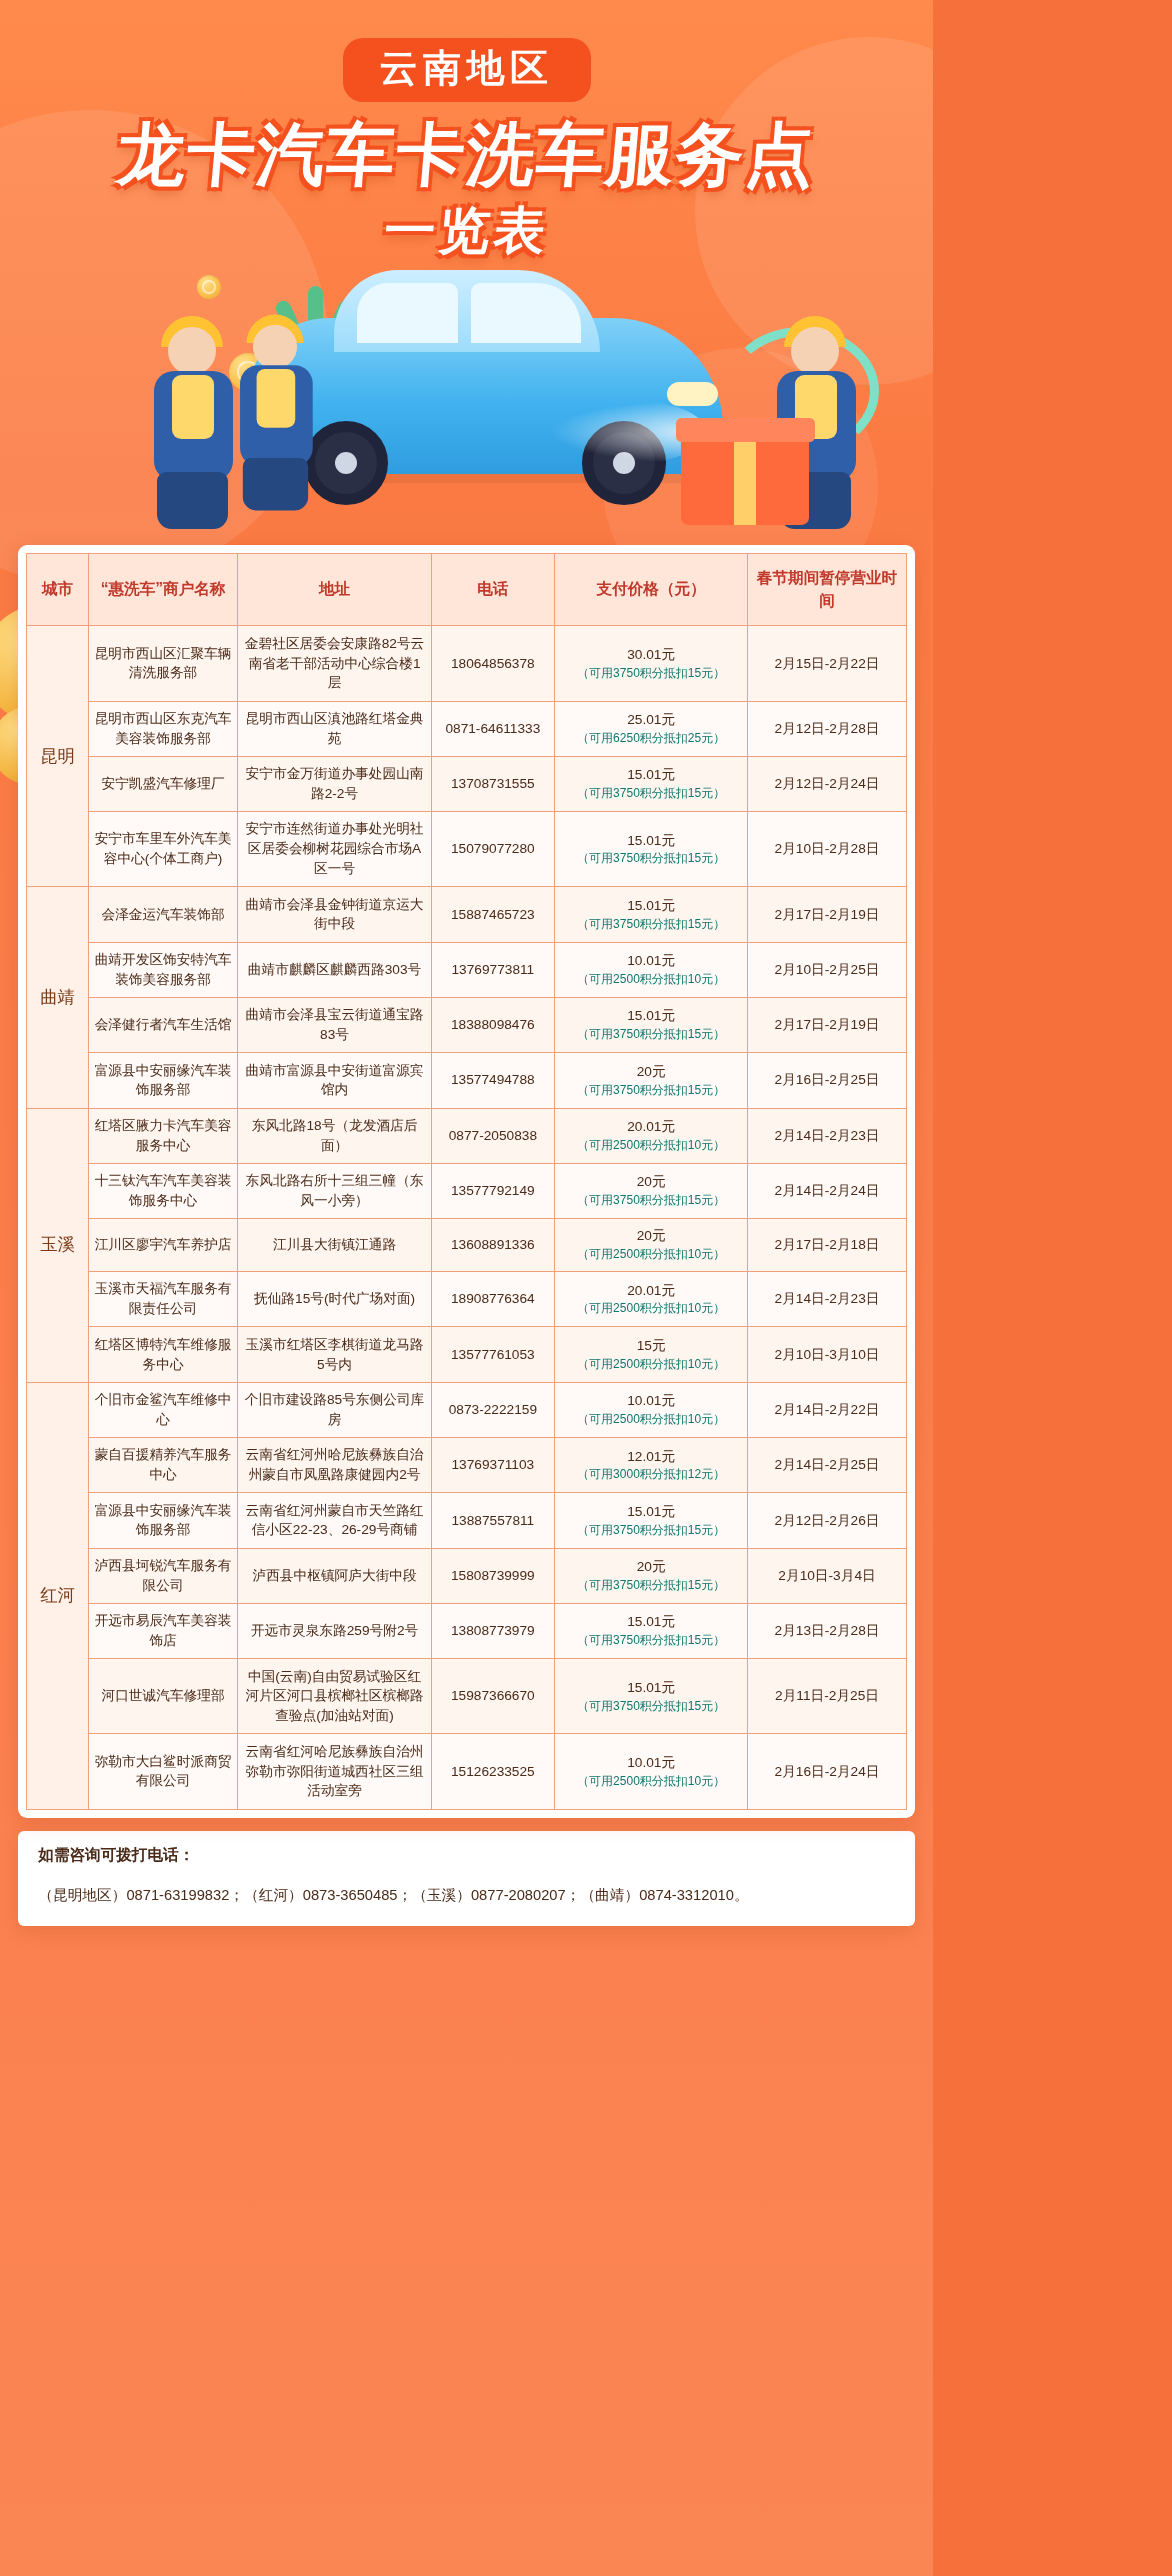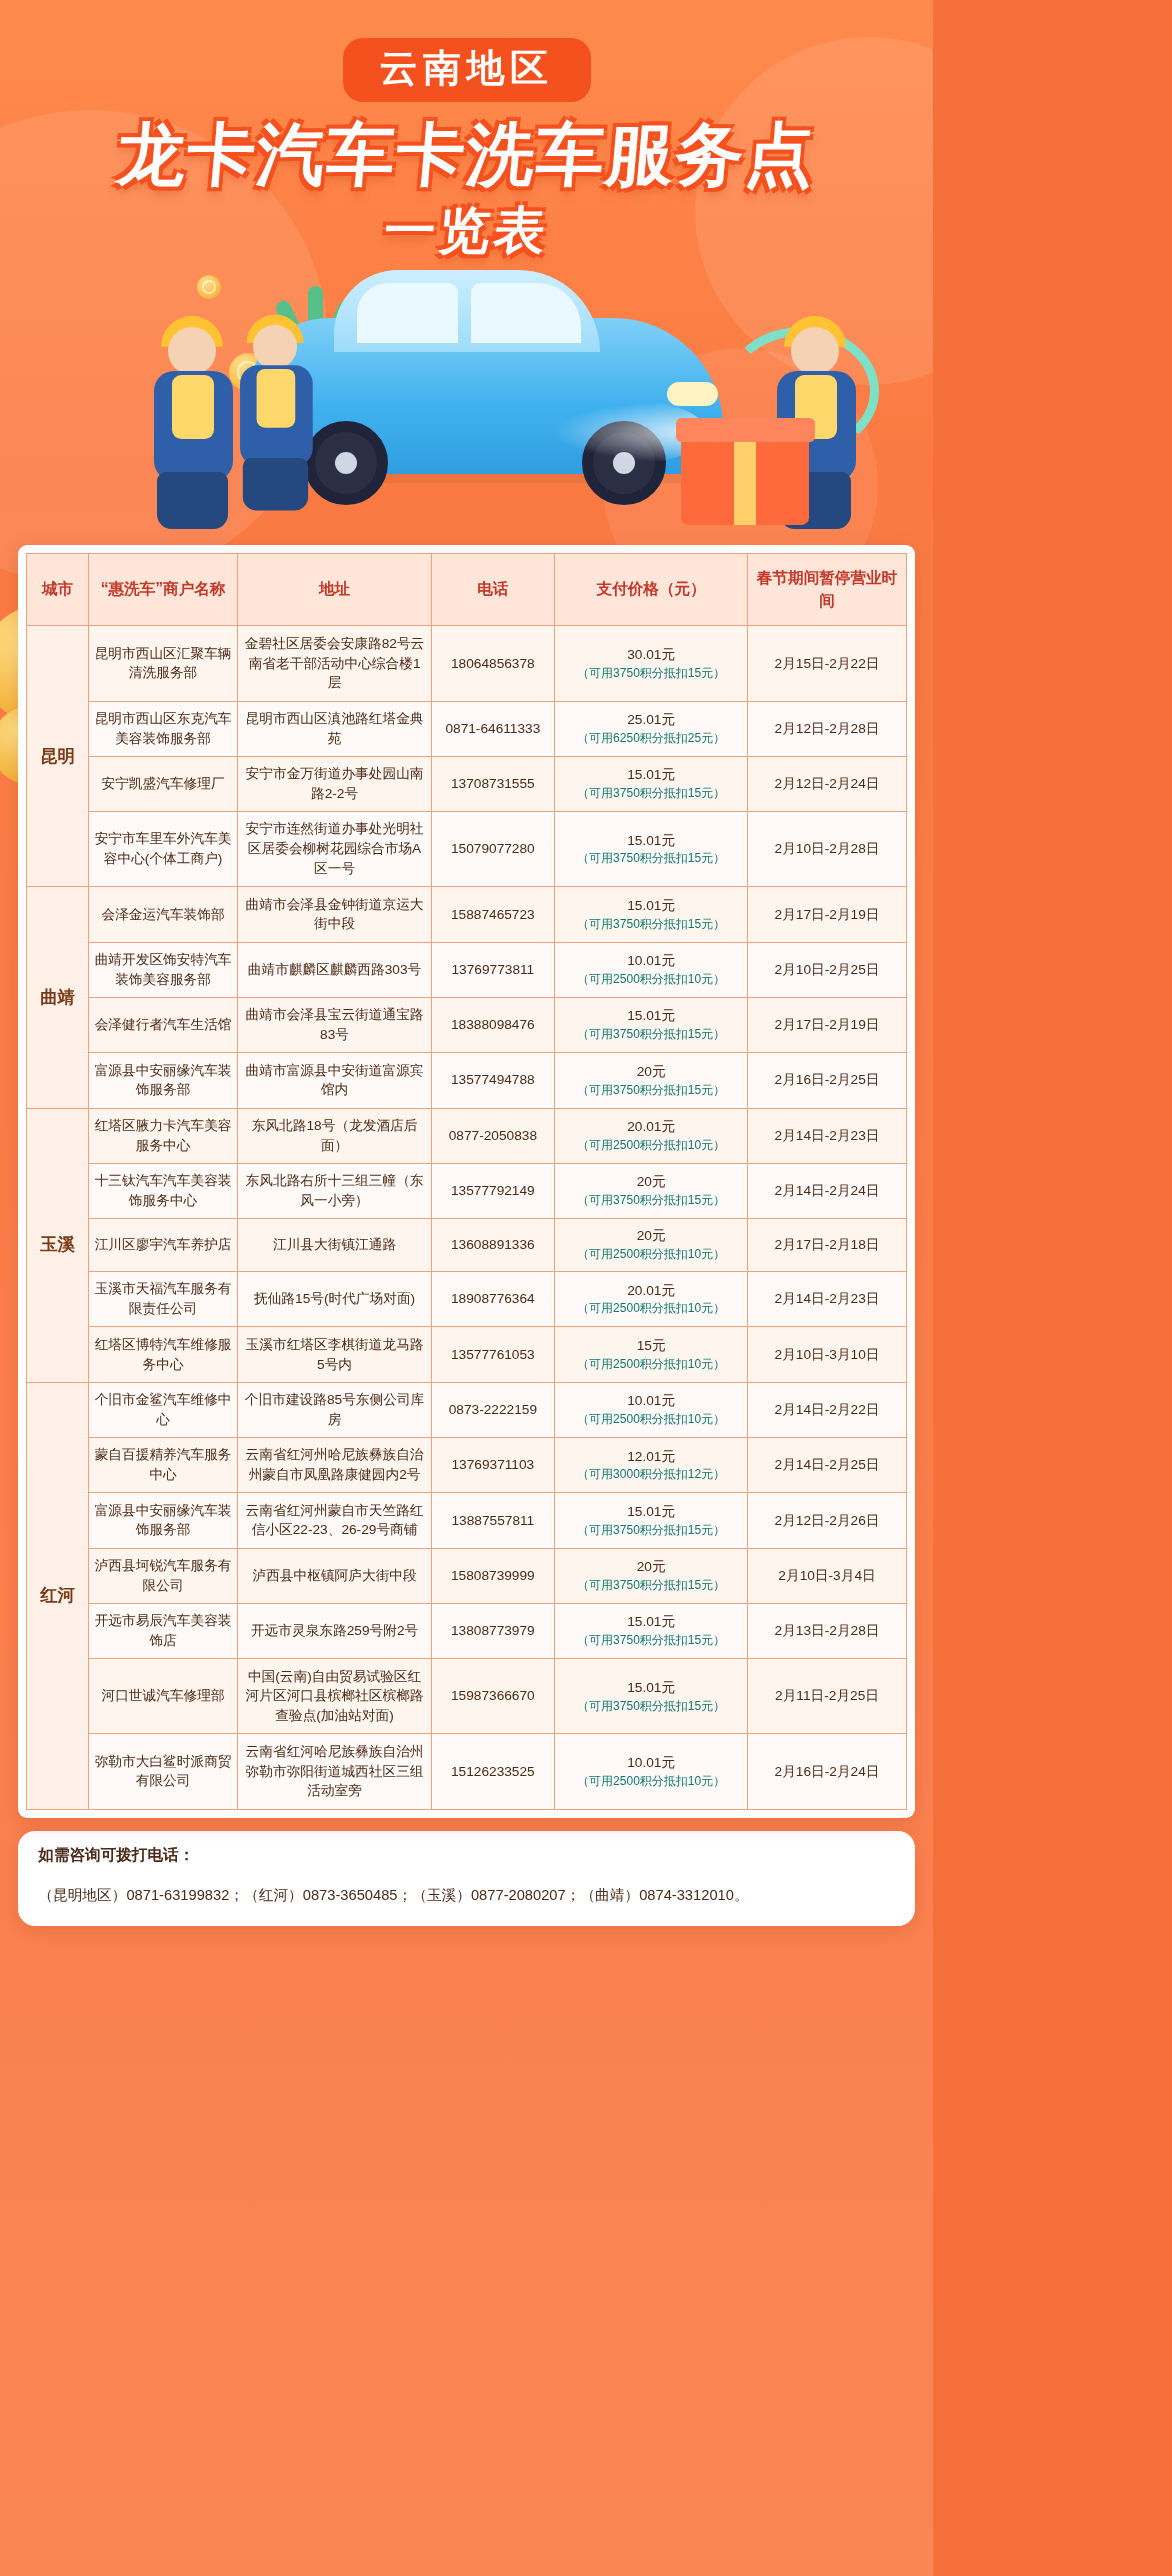--- a/index.html
+++ b/index.html
@@ -130,39 +130,39 @@
   thead th{
     background:#ffe6d8;
     color:#c0392b;
     font-weight:bold;
     font-size:15.6px;
     padding:13px 3.7px;
   }
   tbody td{background:#fff5ef;}
   tbody tr:nth-child(even) td{background:#fffaf7;}
   td.city{
-    font-weight:bold;
+    font-weight:normal;
     font-size:17.4px;
     color:#7a3a18;
     background:#fff1e7 !important;
   }
   td.price .main{display:block;}
   td.price .sub{display:block;font-size:12px;color:#0f766e;}
   
   col.c-city{width:7%}
   col.c-name{width:17%}
   col.c-addr{width:22%}
   col.c-tel{width:14%}
   col.c-price{width:22%}
   col.c-time{width:18%}
   
   .footer{
     margin:13px 18.3px 0;
     background:#fff;
-    border-radius:17px;
+    border-radius:6px;
     padding:14.7px 20px 18.3px;
     box-shadow:0 5.5px 20px rgba(150,50,10,.18);
   }
   .footer .line1{font-size:15.6px;color:#4a2a18;font-weight:bold;}
   .footer .line2{font-size:14.7px;color:#4a2a18;margin-top:18px;line-height:1.6;}
   .pad{height:24px;}
 </style>
 </head>
 <body>
 

